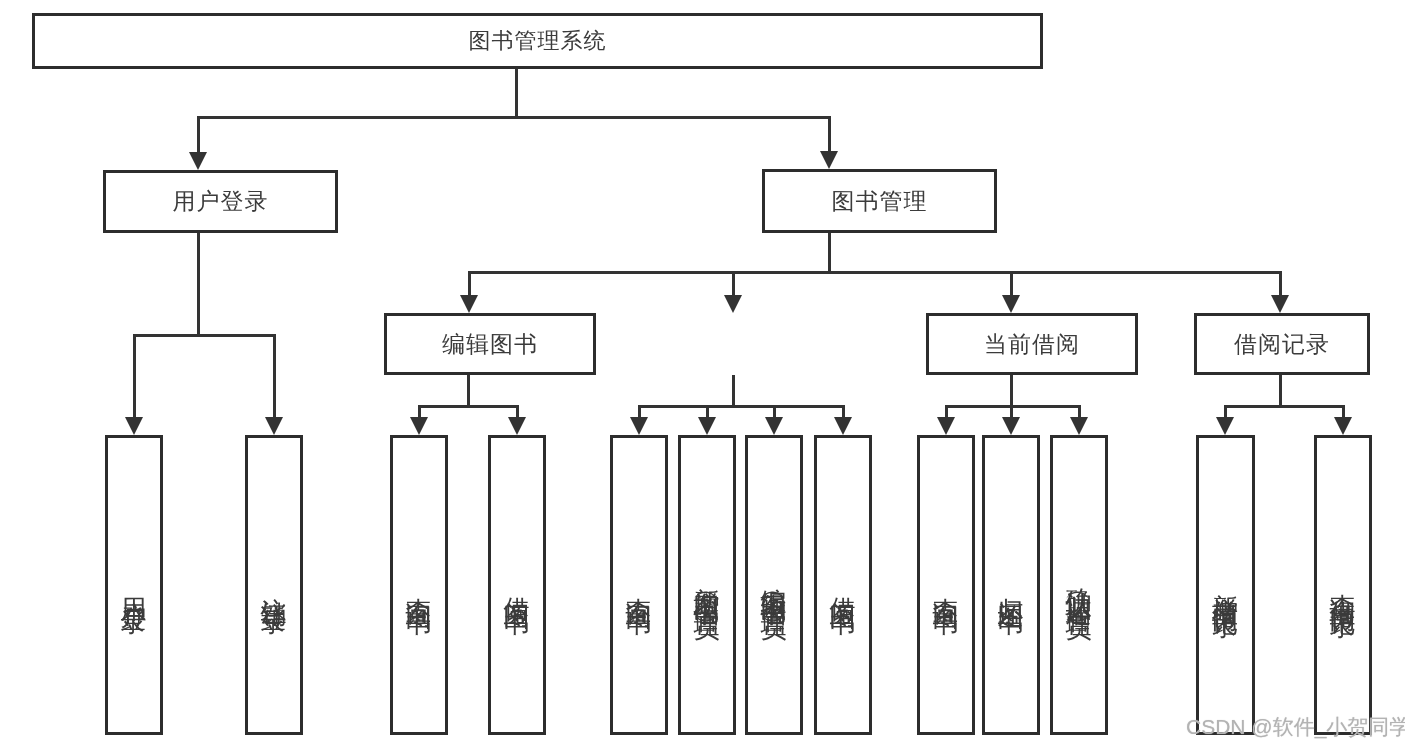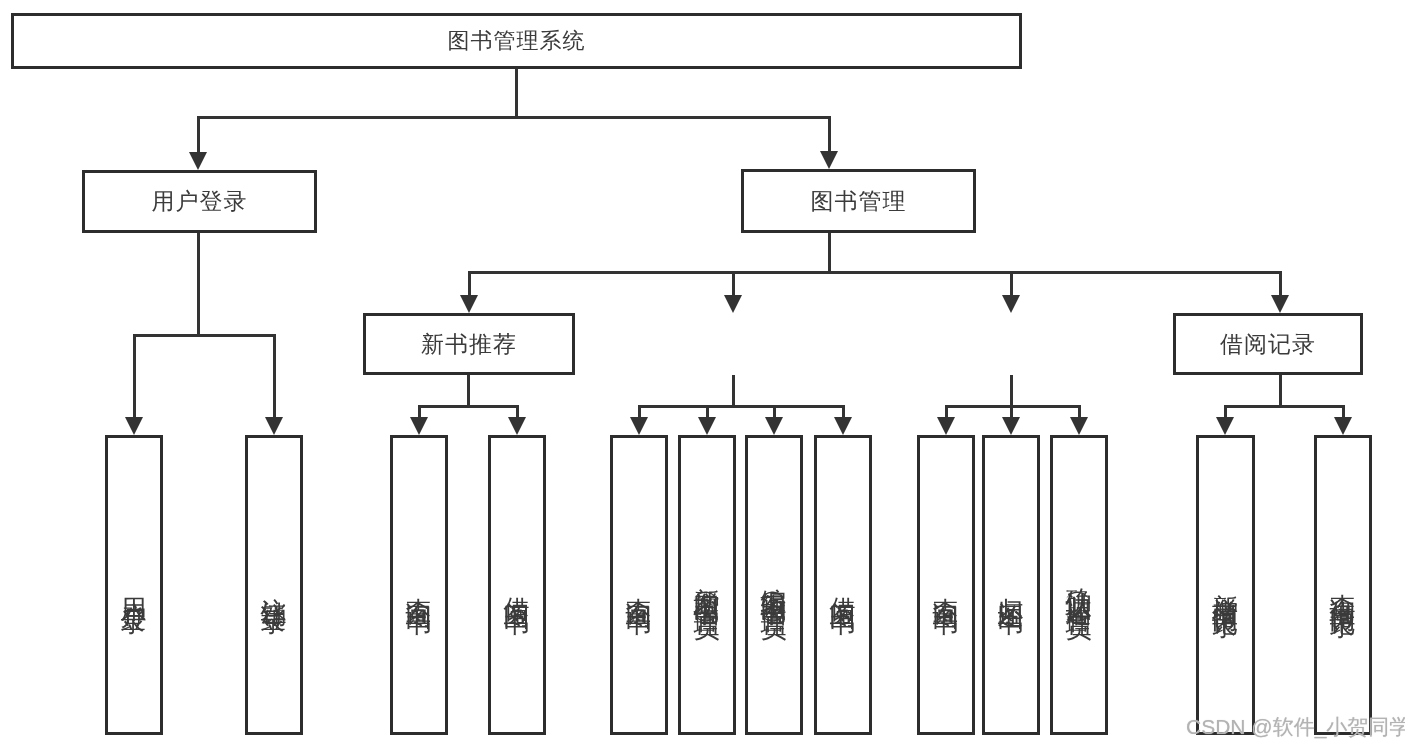--- a/index.html
+++ b/index.html
@@ -4,21 +4,21 @@
 <style>
   html,body{margin:0;padding:0;background:#ffffff;}
   #canvas{
     position:relative;width:1405px;height:747px;background:#ffffff;overflow:hidden;
     font-family:"Liberation Sans","DejaVu Sans",sans-serif;
   }
   .node{
     position:absolute;box-sizing:border-box;border:3px solid #2d2d2d;background:#ffffff;
     display:flex;align-items:center;justify-content:center;color:#3b3b3b;
   }
-  .h-node{font-size:23px;letter-spacing:1px;}
+  .h-node{font-size:23px;letter-spacing:1px;margin-left:21px;}
   .top-node{font-size:22px;}
   .v-node{font-size:26px;}
   .v-node .vtxt{
     writing-mode:vertical-rl;letter-spacing:4px;line-height:1;
   }
   .hline{position:absolute;height:3px;background:#333333;}
   .vline{position:absolute;width:3px;background:#333333;}
   .arrow{
     position:absolute;width:0;height:0;
     border-left:9px solid transparent;border-right:9px solid transparent;
@@ -65,23 +65,26 @@
   <div class="vline" style="left:468px;top:271px;height:28px"></div>
   <div class="arrow" style="left:460px;top:295px"></div>
   <div class="vline" style="left:732px;top:271px;height:28px"></div>
   <div class="arrow" style="left:724px;top:295px"></div>
   <div class="vline" style="left:1010px;top:271px;height:28px"></div>
   <div class="arrow" style="left:1002px;top:295px"></div>
   <div class="vline" style="left:1279px;top:271px;height:28px"></div>
   <div class="arrow" style="left:1271px;top:295px"></div>
 
   <div class="node h-node" style="left:363px;top:313px;width:212px;height:62px">
-    <span>新书推荐</span>
+    <span>编辑图书</span>
   </div>
-  <div class="node h-node" style="left:1173px;top:313px;width:190px;height:62px">
+  <div class="node h-node" style="left:905px;top:313px;width:212px;height:62px">
+    <span>当前借阅</span>
+  </div>
+  <div class="node h-node" style="left:1173px;top:313px;width:176px;height:62px">
     <span>借阅记录</span>
   </div>
 
   <div class="vline" style="left:467px;top:375px;height:33px"></div>
   <div class="hline" style="left:418px;top:405px;width:101px"></div>
   <div class="vline" style="left:418px;top:405px;height:16px"></div>
   <div class="arrow" style="left:410px;top:417px"></div>
   <div class="vline" style="left:516px;top:405px;height:16px"></div>
   <div class="arrow" style="left:508px;top:417px"></div>
 

